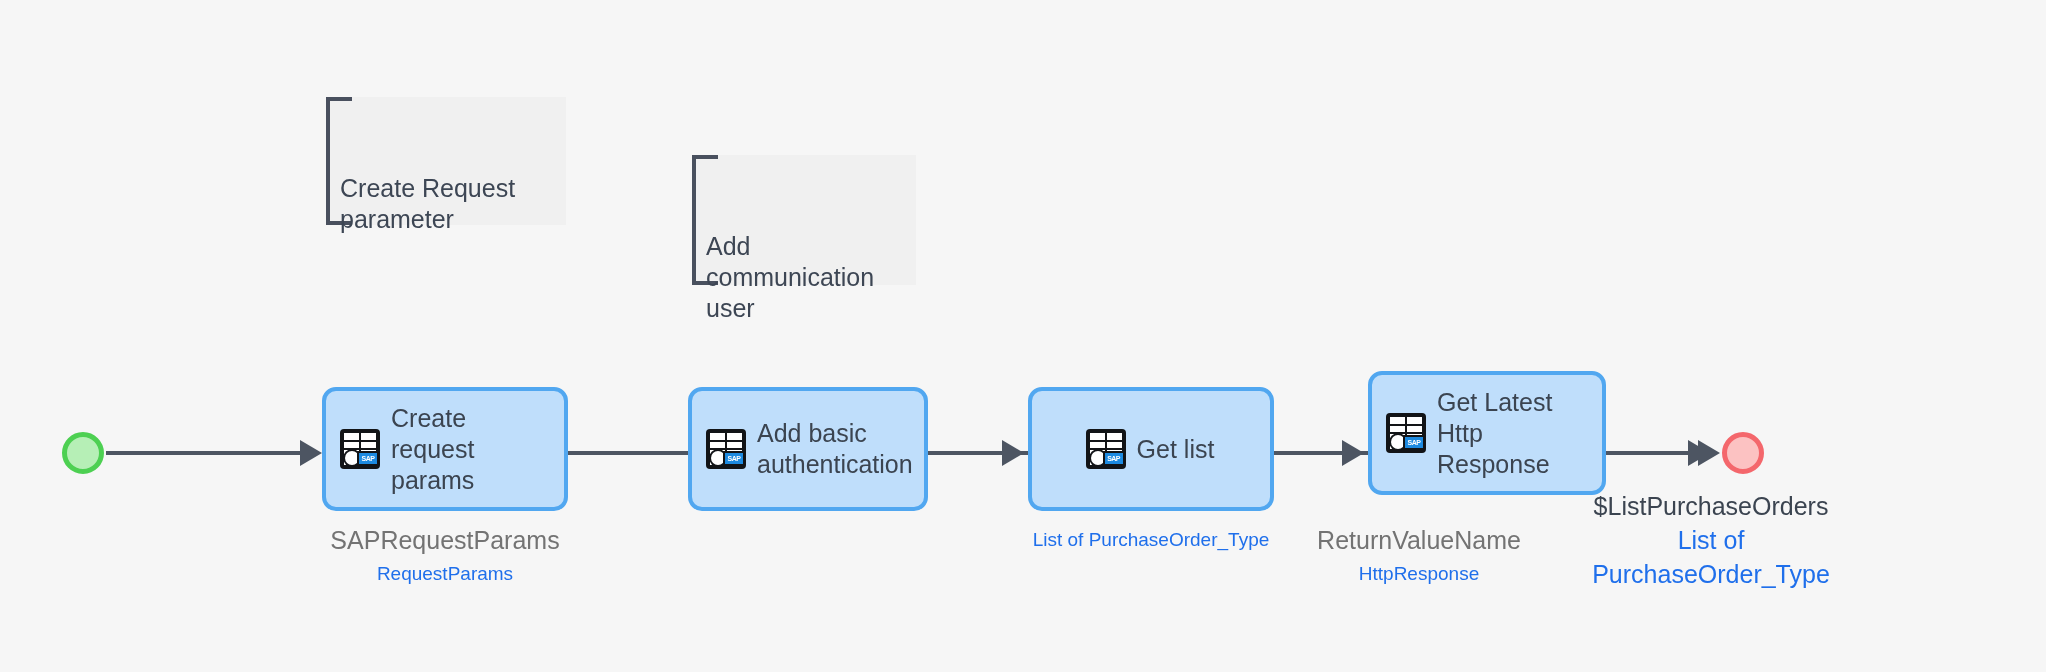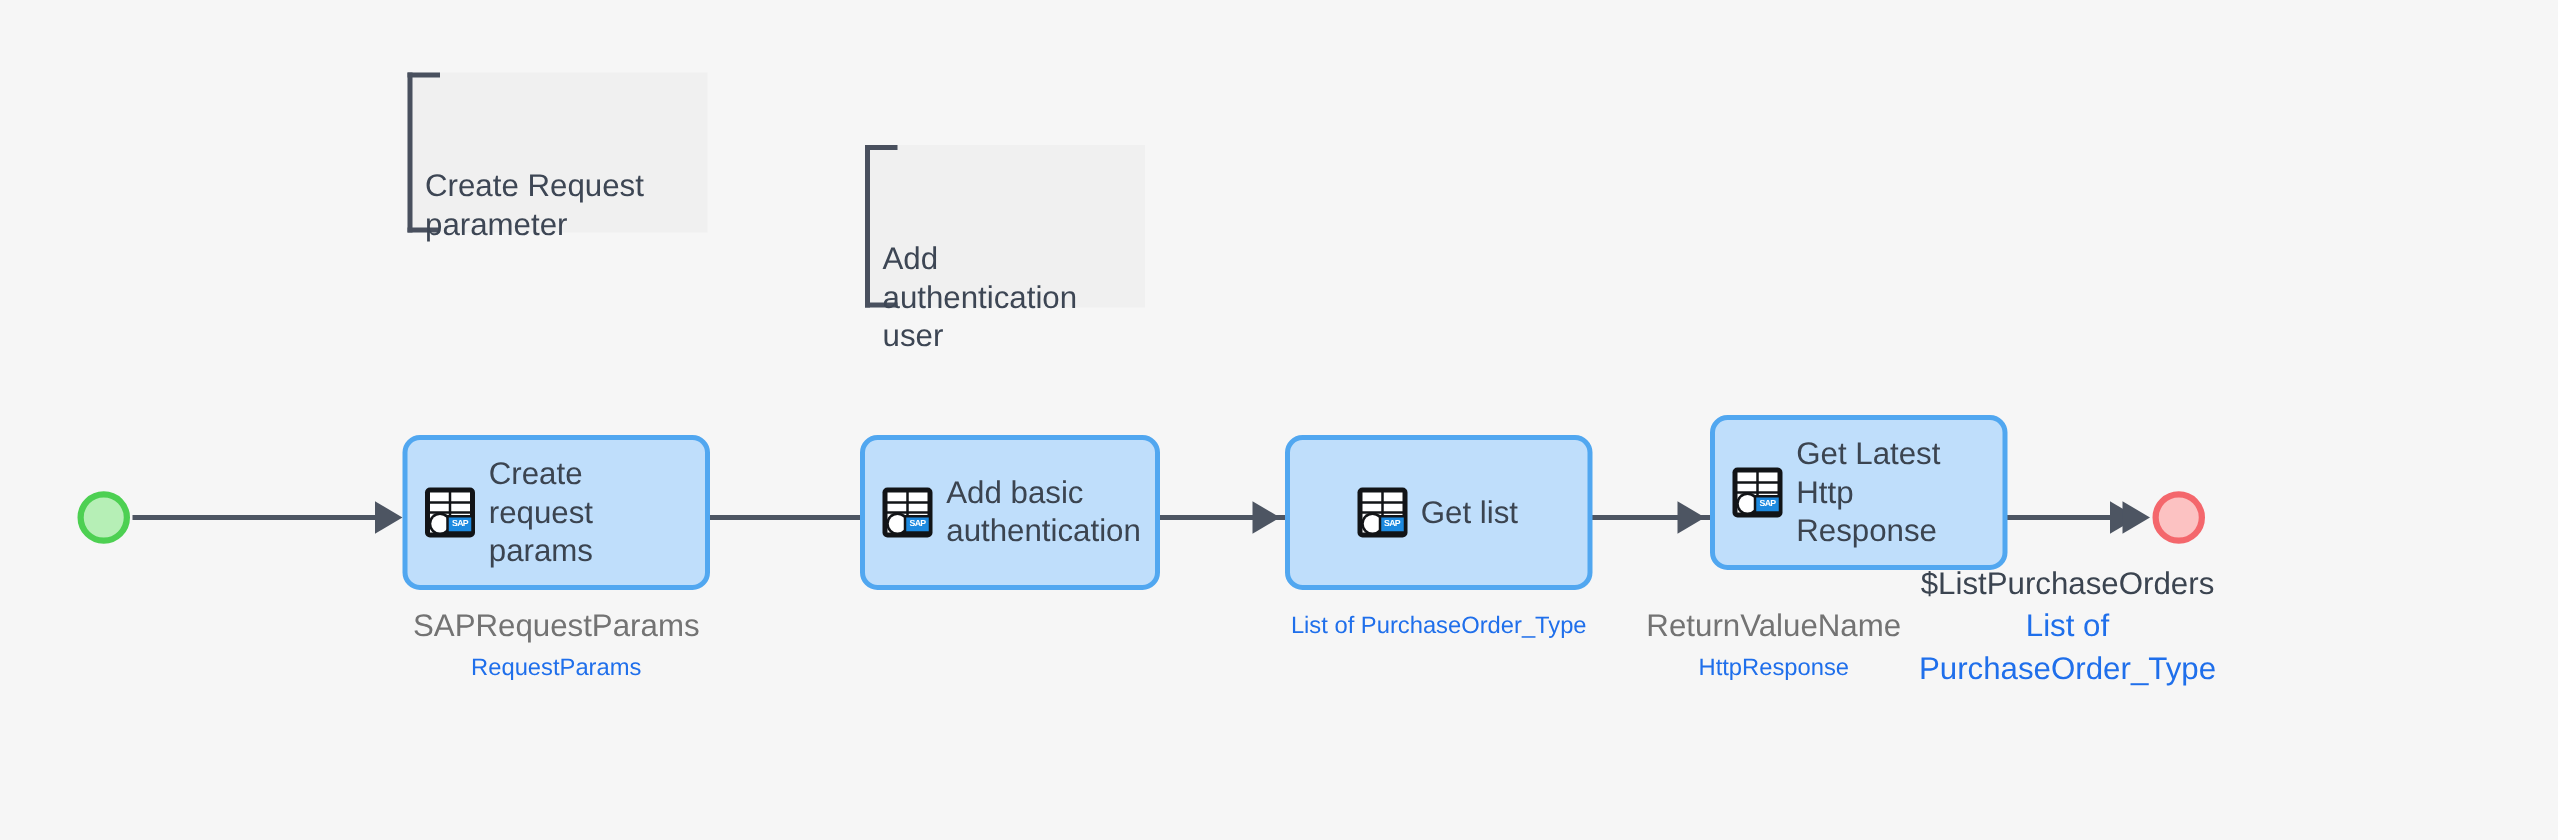--- a/index.html
+++ b/index.html
@@ -10,20 +10,21 @@
     width: 2046px;
     height: 672px;
     background: #f6f6f6;
     font-family: "Liberation Sans", sans-serif;
     overflow: hidden;
   }
   #canvas {
     position: relative;
     width: 2046px;
     height: 524px;
+    margin-top: 39px;
   }
 
   
   .annotation {
     position: absolute;
     background: #f0f0f0;
     box-sizing: border-box;
     color: #3d4654;
     font-size: 25px;
     line-height: 31px;
@@ -195,21 +196,21 @@
 
   <div class="annotation" style="left:326px; top:58px; width:240px; height:128px;">
     <span class="bracket"></span>
     <span class="atext">Create Request
 parameter</span>
   </div>
 
   <div class="annotation" style="left:692px; top:116px; width:224px; height:130px;">
     <span class="bracket"></span>
     <span class="atext">Add
-authentication
+communication
 user</span>
   </div>
 
 
   <div class="event start" style="left:62px; top:393px; width:42px; height:42px;"></div>
 
   <div class="connector" style="left:106px; top:412px; width:200px;"></div>
   <div class="arrowhead" style="left:300px; top:401px;"></div>
 
   <div class="connector" style="left:568px; top:412px; width:440px;"></div>
@@ -345,18 +346,18 @@
     <span class="task-label">Get Latest Http
 Response</span>
   </div>
   <div class="node-caption" style="left:1256px; top:484px; width:326px;">
     <span class="cap-name">ReturnValueName</span>
     <span class="cap-type">HttpResponse</span>
   </div>
 
   <div class="event end" style="left:1722px; top:393px; width:42px; height:42px;"></div>
 
-  <div class="caption-right" style="left:1504px; top:450px; width:300px;">
+  <div class="caption-right" style="left:1561px; top:450px; width:300px;">
     <span class="cap-name">$ListPurchaseOrders</span>
     <span class="cap-type">List of PurchaseOrder_Type</span>
   </div>
 
 </div>
 
 </body></html>

